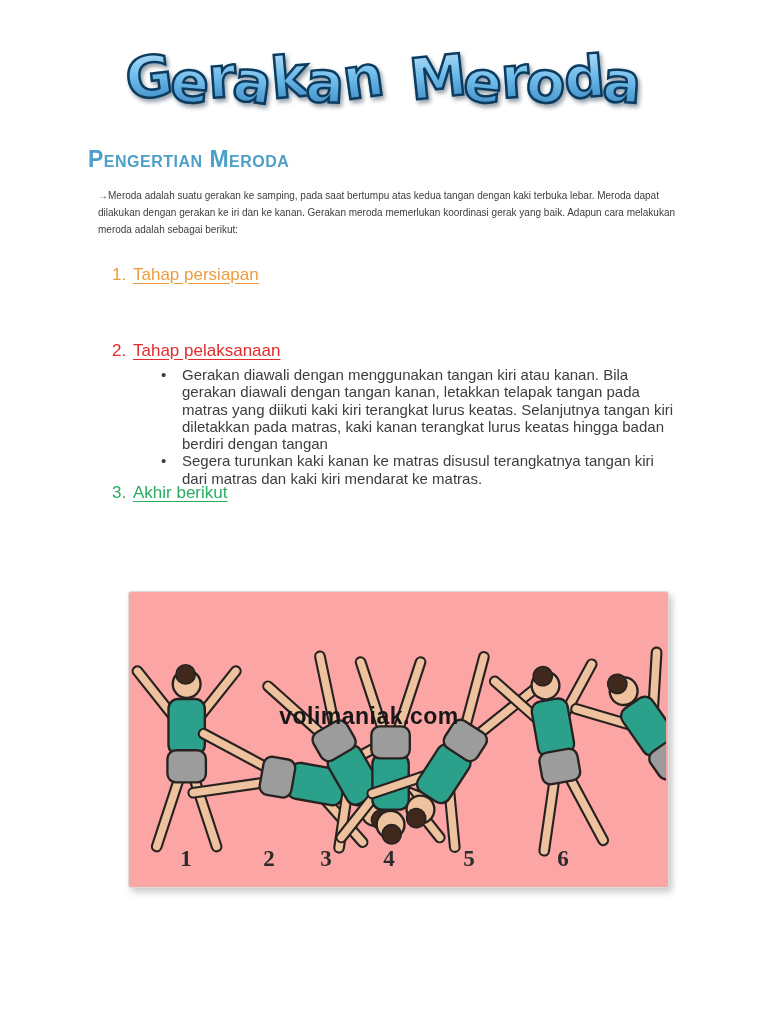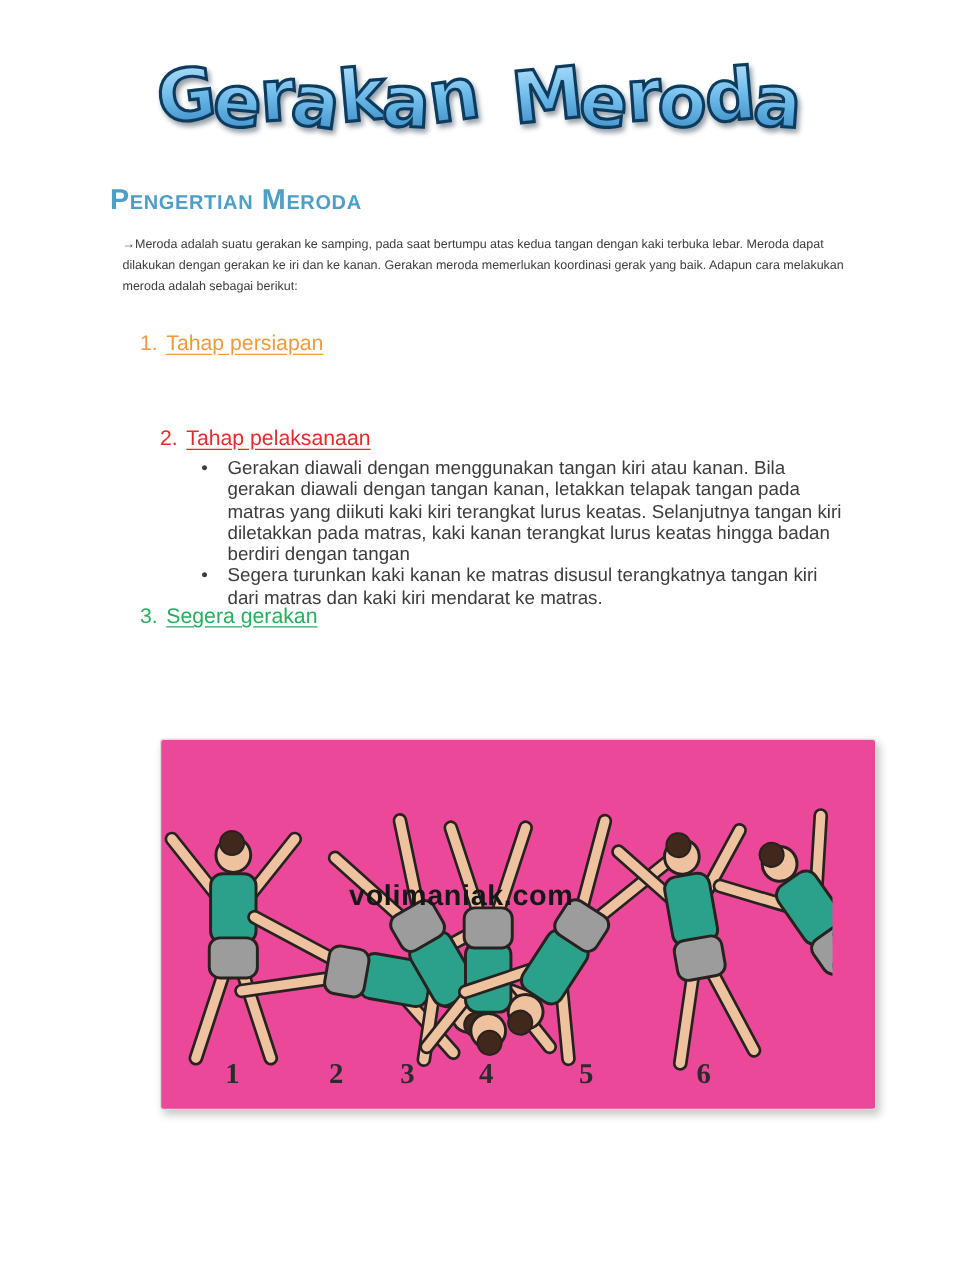--- a/index.html
+++ b/index.html
@@ -47,23 +47,22 @@
     position:relative;padding-left:28px;font-size:15px;line-height:17.3px;
     color:#3d3d3d;width:497px;
   }
   .section li::before{
     content:"\2022";position:absolute;left:7px;top:0;color:#3d3d3d;
   }
 
   
   .illustration{
     position:absolute;left:128px;top:591px;width:539px;height:295px;
-    background:#ec4899;border:1px solid #dcdcdc;border-radius:3px;
+    background:#fca5a5;border:1px solid #dcdcdc;border-radius:3px;
     box-shadow:3px 4px 7px rgba(0,0,0,.22);
-    padding-left:32px;
   }
   .illustration svg{position:absolute;left:0;top:0;width:537px;height:293px;}
   .limb-o{stroke:#272220;stroke-width:11;stroke-linecap:round;fill:none;}
   .limb-i{stroke:var(--skin);stroke-width:7;stroke-linecap:round;fill:none;}
   .shirt{fill:var(--shirt);stroke:#272220;stroke-width:2.2;}
   .shorts{fill:var(--shorts);stroke:#272220;stroke-width:2.2;}
   .head{fill:var(--skin);stroke:#272220;stroke-width:2.2;}
   .hair{fill:var(--hair);stroke:#272220;stroke-width:1.5;}
   .fig-label{
     position:absolute;top:254px;transform:translateX(-50%);
@@ -83,32 +82,32 @@
 
 <p class="intro">→Meroda adalah suatu gerakan ke samping, pada saat bertumpu atas kedua tangan dengan kaki terbuka lebar. Meroda dapat dilakukan dengan gerakan ke iri dan ke kanan. Gerakan meroda memerlukan koordinasi gerak yang baik. Adapun cara melakukan meroda adalah sebagai berikut:</p>
 
 <div class="section sec-1">
   <div class="sec-head" style="color: rgb(236, 156, 63);">
     <span class="sec-num">1.</span><span class="sec-label">Tahap persiapan</span>
   </div>
 </div>
 
 <div class="section sec-2">
-  <div class="sec-head" style="color: rgb(226, 43, 43); margin-left: 16px;">
+  <div class="sec-head" style="color: rgb(226, 43, 43);">
     <span class="sec-num">2.</span><span class="sec-label">Tahap pelaksanaan</span>
   </div>
   <ul>
     <li>Gerakan diawali dengan menggunakan tangan kiri atau kanan. Bila gerakan diawali dengan tangan kanan, letakkan telapak tangan pada matras yang diikuti kaki kiri terangkat lurus keatas. Selanjutnya tangan kiri diletakkan pada matras, kaki kanan terangkat lurus keatas hingga badan berdiri dengan tangan</li>
     <li>Segera turunkan kaki kanan ke matras disusul terangkatnya tangan kiri dari matras dan kaki kiri mendarat ke matras.</li>
   </ul>
 </div>
 
 <div class="section sec-3">
   <div class="sec-head" style="color: rgb(39, 174, 96);">
-    <span class="sec-num">3.</span><span class="sec-label">Segera gerakan</span>
+    <span class="sec-num">3.</span><span class="sec-label">Akhir berikut</span>
   </div>
   <ul>
   </ul>
 </div>
 
 <div class="illustration" style="--skin: #eec29f; --shirt: #2ba18c; --shorts: #9c9c9c; --hair: #40281d;">
   <svg viewBox="0 0 540 296">
     <defs>
       <g id="athlete">
         <path class="limb-o" d="M-11,-56 L-46,-100"></path>

